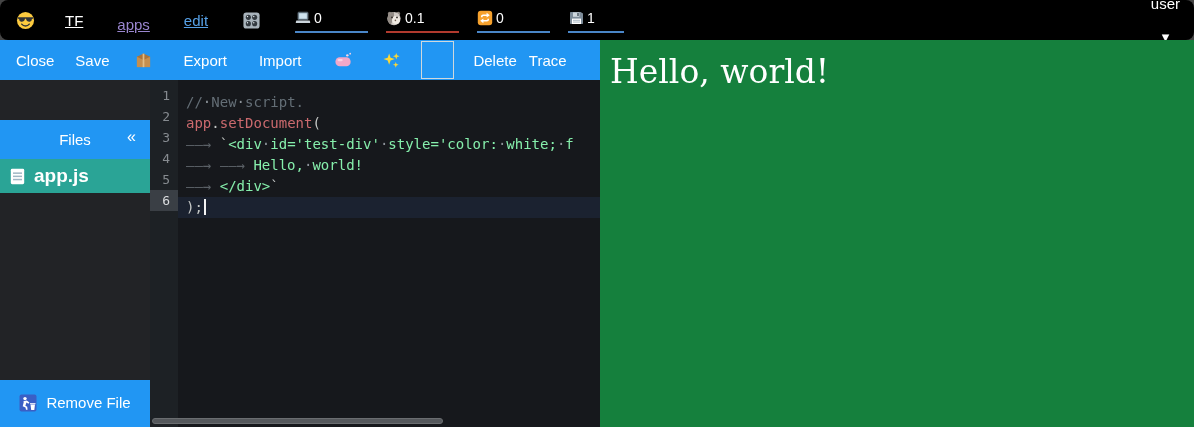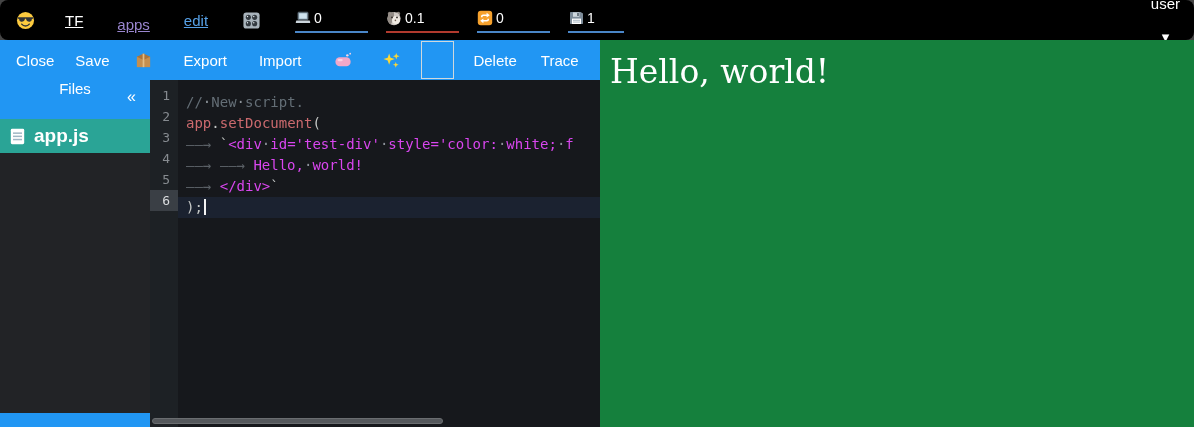--- a/index.html
+++ b/index.html
@@ -33,27 +33,27 @@
              background:transparent; border:none; cursor:pointer; }
   .tb-icon svg { width:19px; height:19px; }
   .tb-package { margin-left:8px; }
   .tb-export { margin-left:14px; }
   .tb-import { margin-left:20px; }
   .tb-soap { margin-left:16px; }
   .tb-sparkles { margin-left:8px; }
   .tb-empty { width:33px; height:38px; margin-left:10px; background:transparent;
               border:1px solid #cfd8dc; cursor:pointer; }
   .tb-delete { margin-left:13px; }
-  .tb-trace { margin-left:12px; }
+  .tb-trace { margin-left:0; }
 
   
   .workspace { flex:1; display:flex; min-height:0; }
   .sidebar { width:150px; background:#222326; display:flex; flex-direction:column; flex:none; }
   .files-header { height:39px; background:#2196f3; color:#fff; font-size:15px;
-                  display:flex; position:relative; flex:none; }
+                  display:flex; align-items:center; position:relative; flex:none;margin-top:40px; }
   .files-header .lbl { flex:1; text-align:center; }
   .files-header .collapse { position:absolute; right:14px; top:8px; font-size:16px; cursor:pointer; }
   .file-item { height:34px; background:#2aa496; color:#fff; font-weight:bold; font-size:19px;
                display:flex; align-items:center; gap:9px; padding-left:10px; cursor:pointer; flex:none; }
   .file-item svg { width:15px; height:17px; }
   .file-spacer { flex:1; }
   .sidebar-actions { background:#2196f3; padding:6px 0 8px 0; flex:none; }
   .action { height:33px; color:#fff; font-size:15px; display:flex; align-items:center;
             justify-content:center; gap:9px; cursor:pointer; }
   .action svg { width:16px; height:17px; }
@@ -66,21 +66,21 @@
   .gutter { width:28px; background:#1d2125; color:#868b90; text-align:right;
             padding-top:5px; flex:none; }
   .gutter-cell { height:21px; padding-right:8px; font-size:13px; }
   .gutter-cell.active { background:#3a3f45; color:#dadcde; }
   .code { flex:1; padding-top:12px; white-space:pre; min-width:0; }
   .code-line { height:21px; padding-left:8px; }
   .code-line.active { background:#1b2230; }
   .tk-cm { color:#646e76; }
   .tk-id { color:#cc6a6e; }
   .tk-pn { color:#c5c8c6; }
-  .tk-st { color:#d946ef; }
+  .tk-st { color:#86efac; }
   .tk-ws { color:#8d939a; }
   .tk-tab { color:#5a6066; display:inline-block; width:4ch; overflow:hidden; vertical-align:bottom; }
   .tk-cursor { display:inline-block; width:2px; height:16px; background:#f2f2f2;
                vertical-align:-3px; margin-left:1px; }
   .hscroll { position:absolute; left:2px; bottom:3px; width:291px; height:6px;
              background:#55585c; border-radius:3px; border:1px solid #6a6d70; cursor:pointer; }
 
   
   .preview { flex:1; padding:8px; overflow:hidden; }
   .preview-text { font-family:"DejaVu Serif", serif; font-size:33px; margin-top:4px; margin-left:2px; }
@@ -205,20 +205,30 @@
           <svg viewBox="0 0 15 17">
             <rect x="0.8" y="0.8" width="13.4" height="15.4" rx="1.4" fill="#ffffff"></rect>
             <rect x="3" y="4.4" width="9" height="1.5" fill="#9fb6c4"></rect>
             <rect x="3" y="7.6" width="9" height="1.5" fill="#9fb6c4"></rect>
             <rect x="3" y="10.8" width="9" height="1.5" fill="#9fb6c4"></rect>
           </svg>
           <span>app.js</span>
         </div>
         <div class="file-spacer"></div>
         <div class="sidebar-actions">
+          <div class="action remove">
+            <svg viewBox="0 0 18 18">
+              <rect x="0.5" y="0.5" width="17" height="17" rx="2" fill="#3a5fc5"></rect>
+              <circle cx="6" cy="4.6" r="1.7" fill="#ffffff"></circle>
+              <path d="M4.4 7.2l3.4-.6 2.6 2-1 1.2-2-1.4-1 3.4 1.8 1 .4 3h-1.6l-.5-2.2-2.8-1.4 1-4z" fill="#ffffff"></path>
+              <path d="M11.5 10.5h4.5l-.7 5.5h-3.1l-.7-5.5z" fill="#ffffff"></path>
+              <rect x="11" y="9.2" width="5.5" height="1" fill="#ffffff"></rect>
+            </svg>
+            <span>Remove File</span>
+          </div>
         </div>
       </aside>
 
       <div class="editor">
         <div class="gutter">
             <div class="gutter-cell">1</div>
             <div class="gutter-cell">2</div>
             <div class="gutter-cell">3</div>
             <div class="gutter-cell">4</div>
             <div class="gutter-cell">5</div>

